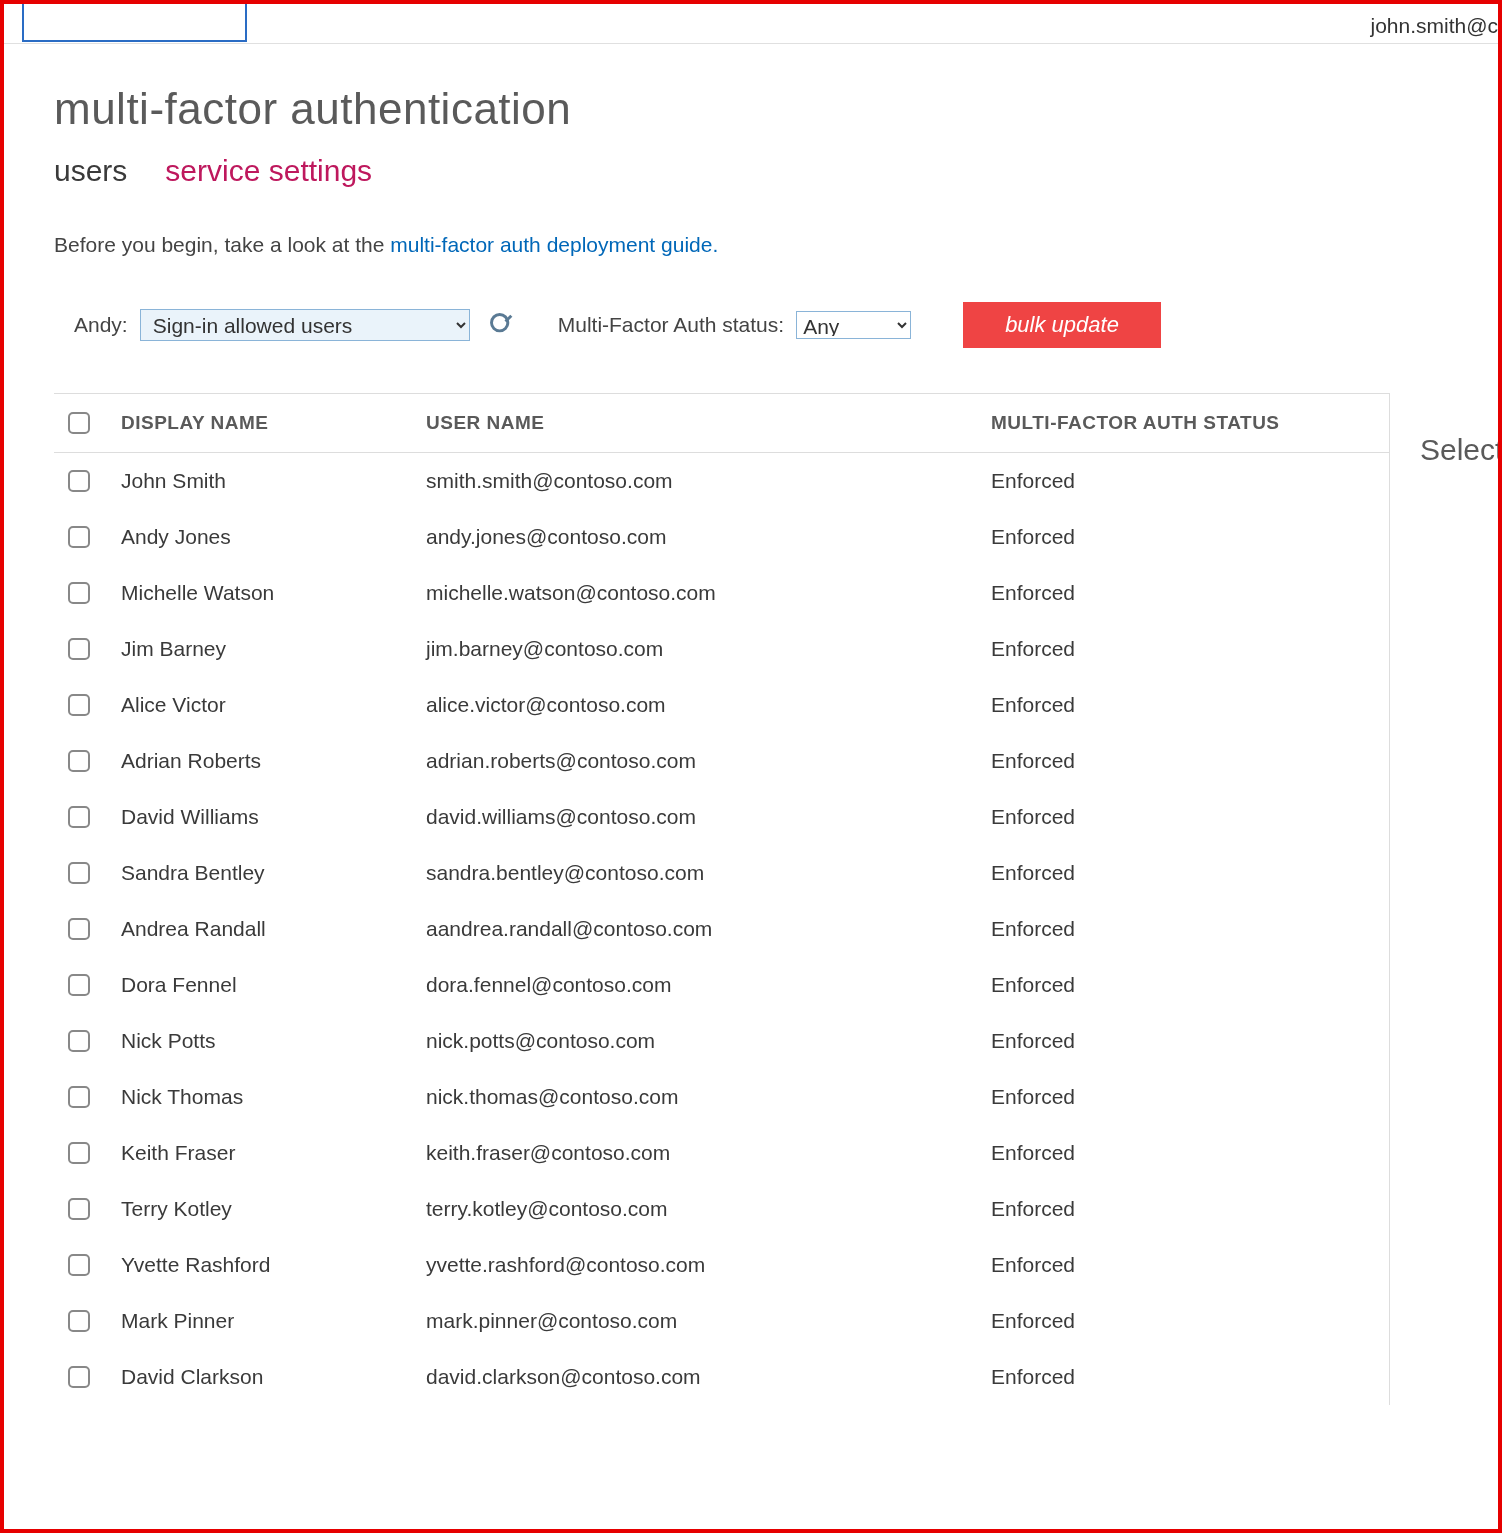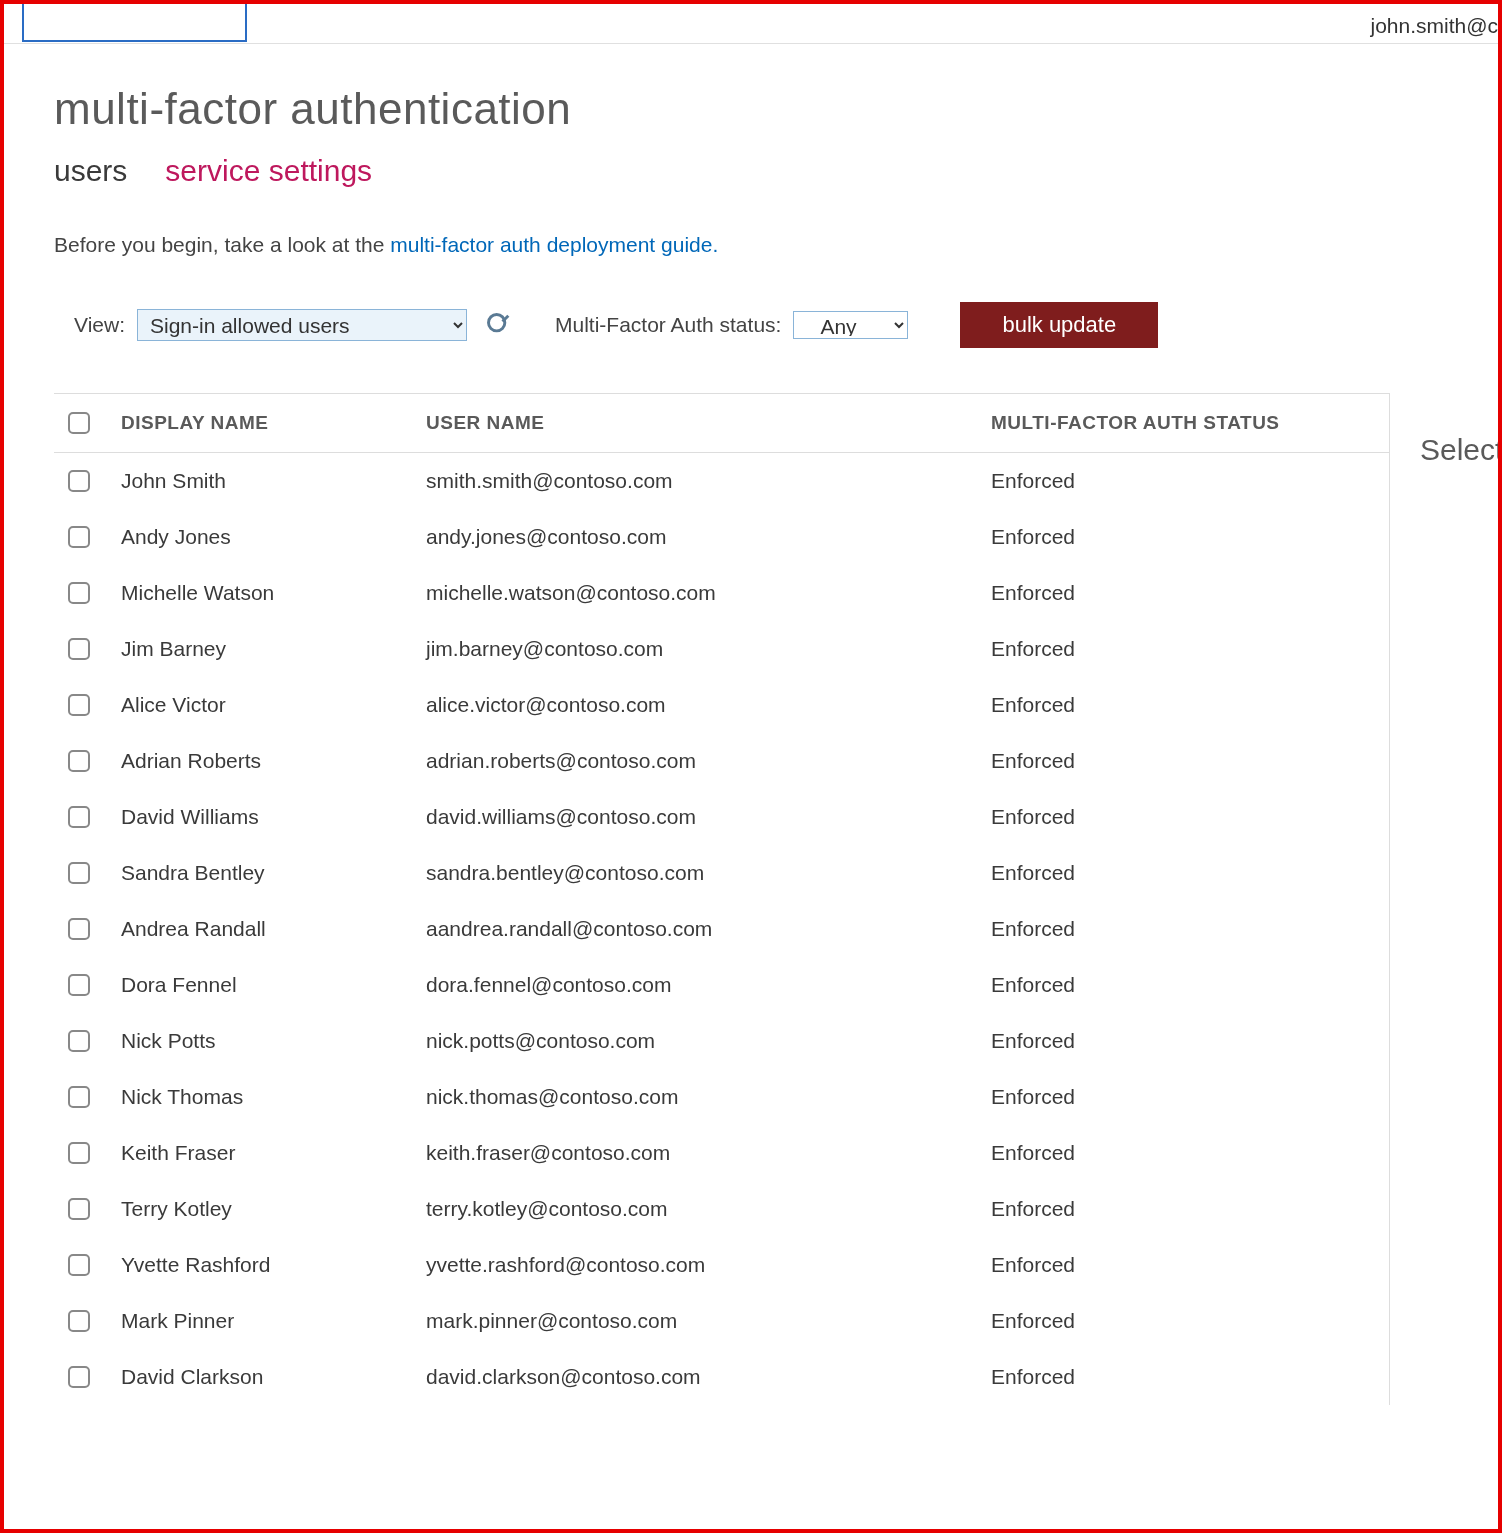--- a/index.html
+++ b/index.html
@@ -99,34 +99,35 @@
     }
     .search-icon svg {
       width: 100%;
       height: 100%;
     }
     .status-select {
       border: 1px solid #8ab4d8;
       background: #fff;
       font-size: 21px;
       color: #333;
-      padding: 2px 22px;
+      padding: 2px 2px;
       height: 28px;
       width: 115px;
       font-family: inherit;
     }
     .bulk-update-btn {
-      background: #7f1d1d;
+      background: #ef4444;
       color: #fff;
       border: none;
       font-size: 22px;
       padding: 10px 42px;
       margin-left: 40px;
       cursor: pointer;
       font-family: inherit;
+      font-style: italic;
     }
     .main-area {
       display: flex;
     }
     .table-wrap {
       flex: 0 0 1335px;
       border-top: 1px solid #ddd;
     }
     .table-header {
       display: flex;
@@ -199,21 +200,21 @@
   <div class="tabs">
     <div class="tab active">users</div>
     <div class="tab">service settings</div>
   </div>
 
   <div class="intro-text">
     <span>Before you begin, take a look at the </span><a href="#">multi-factor auth deployment guide.</a><span></span>
   </div>
 
   <div class="filter-row">
-    <span class="filter-label">View:</span>
+    <span class="filter-label">Andy:</span>
     <select class="view-select">
       <option>Sign-in allowed users</option>
     </select>
     <span class="search-icon">
       <svg viewBox="0 0 24 24" fill="none" stroke="#5a7a94" stroke-width="2.5">
         <circle cx="10" cy="10" r="7"></circle>
         <line x1="20" y1="4" x2="15" y2="9"></line>
       </svg>
     </span>
     <span class="filter-label">Multi-Factor Auth status:</span>

